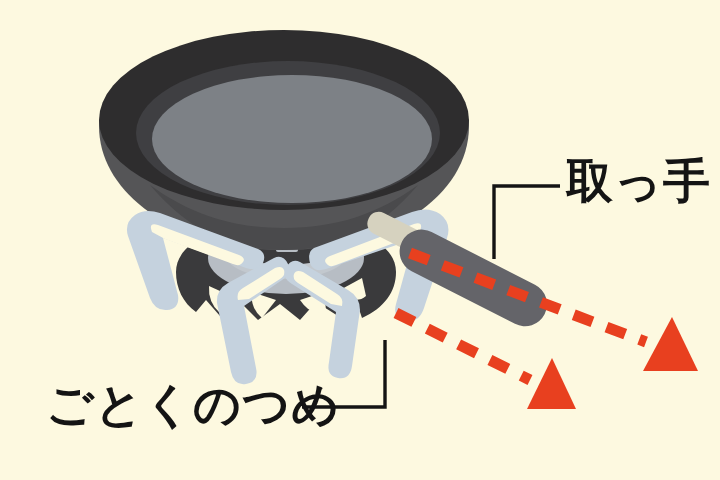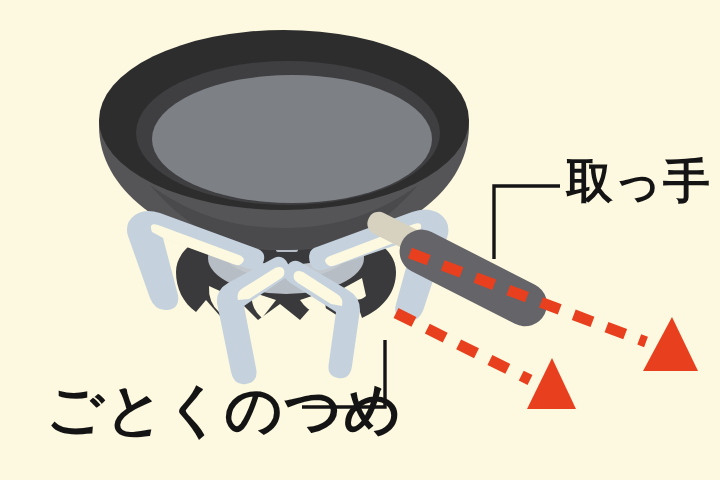--- a/index.html
+++ b/index.html
@@ -36,21 +36,21 @@
     letter-spacing: 0.02em;
   }
   #label-handle {
     left: 566px;
     top: 157px;
     font-size: 47px;
   }
   #label-trivet-claw {
     left: 46px;
     top: 381px;
-    font-size: 57px;
+    font-size: 47px;
     text-align: right;
   }
 </style>
 </head>
 <body>
 
 <div id="illustration">
 
   <svg id="scene-svg" viewBox="0 0 720 480">
     <defs>

